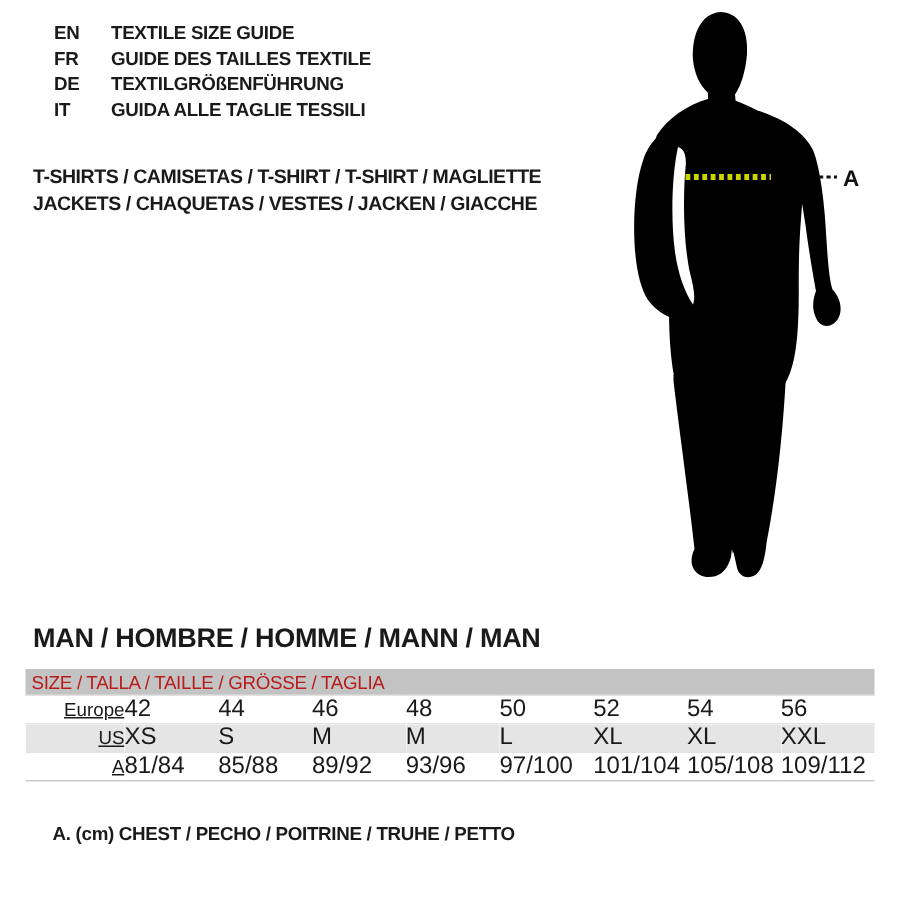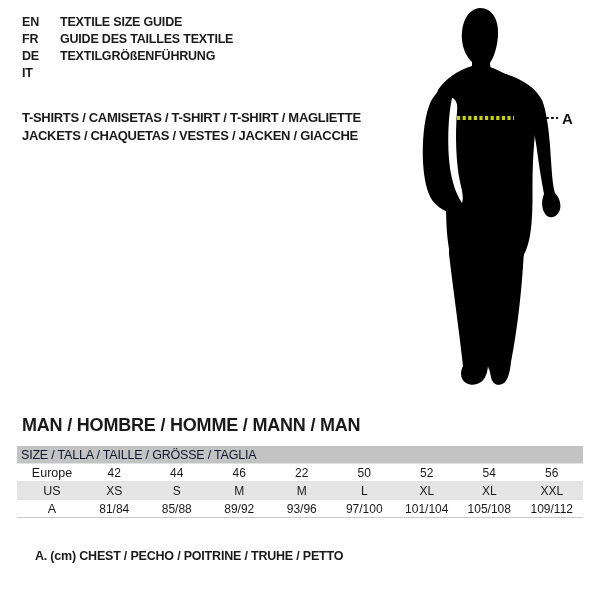--- a/index.html
+++ b/index.html
@@ -1,46 +1,46 @@
 <!DOCTYPE html>
 <html><head>
 <meta charset="utf-8">
 <style>
   html,body{margin:0;padding:0;background:#ffffff;}
   .page{
     position:relative;width:600px;height:600px;background:#ffffff;overflow:hidden;
     font-family:"Liberation Sans","DejaVu Sans",sans-serif;color:#1a1a1a;
   }
   
-  .lang-block{position:absolute;left:22px;top:14px;}
+  .lang-block{position:absolute;left:36px;top:14px;}
   .lang-row{display:flex;height:17px;line-height:17px;font-size:12.5px;font-weight:700;letter-spacing:-0.2px;}
   .lang-row .code{width:38px;flex:0 0 38px;}
   
   .cat-block{position:absolute;left:22px;top:109px;}
   .cat-line{height:17.5px;line-height:17.5px;font-size:13px;font-weight:700;letter-spacing:-0.3px;white-space:nowrap;}
   
   .figure-wrap{position:absolute;left:400px;top:0;width:200px;height:400px;}
   
   .man-label{position:absolute;left:22px;top:415px;font-size:18px;font-weight:700;letter-spacing:-0.2px;}
   
   .size-table{
     position:absolute;left:17px;top:446px;width:566px;
     border-collapse:collapse;table-layout:fixed;
     border-bottom:1px solid #c9c9c9;
   }
   .size-table th{
-    background:#c3c3c3;color:#0f172a;font-weight:400;font-size:12.5px;
+    background:#c3c3c3;color:#b91c1c;font-weight:400;font-size:12.5px;
     text-align:left;padding:0 0 0 4px;height:17px;letter-spacing:-0.2px;
   }
   .size-table td{
-    font-size:12px;font-weight:400;height:17px;text-align:center;padding:0;
+    font-size:16px;font-weight:400;height:17px;text-align:left;padding:0;
     white-space:nowrap;overflow:hidden;
   }
   .size-table col.lblcol{width:66px;}
-  .size-table td.lbl{text-align:center;padding-left:4px;font-size:12.5px;}
+  .size-table td.lbl{text-align:right;padding-left:4px;font-size:12.5px;text-decoration:underline;}
   .size-table tbody tr{border-top:1px solid #e2e2e2;}
   .size-table tbody tr.band{background:#e5e5e5;}
   
   .footnote{position:absolute;left:22px;top:549px;font-size:12.5px;font-weight:700;letter-spacing:-0.2px;margin-left:13px;}
 </style>
 </head>
 <body>
 
 <div class="page">
 
@@ -52,20 +52,21 @@
     <div class="lang-row">
       <span class="code">FR</span>
       <span>GUIDE DES TAILLES TEXTILE</span>
     </div>
     <div class="lang-row">
       <span class="code">DE</span>
       <span>TEXTILGRÖßENFÜHRUNG</span>
     </div>
     <div class="lang-row">
       <span class="code">IT</span>
+      <span>GUIDA ALLE TAGLIE TESSILI</span>
     </div>
   </div>
 
   <div class="cat-block">
     <div class="cat-line">T-SHIRTS / CAMISETAS / T-SHIRT / T-SHIRT / MAGLIETTE</div>
     <div class="cat-line">JACKETS / CHAQUETAS / VESTES / JACKEN / GIACCHE</div>
   </div>
 
   <div class="figure-wrap">
     <svg width="200" height="400" viewBox="0 0 200 400" xmlns="http://www.w3.org/2000/svg">
@@ -112,21 +113,21 @@
       <tr>
         <th colspan="9">SIZE / TALLA / TAILLE / GRÖSSE / TAGLIA</th>
       </tr>
     </thead>
     <tbody>
       <tr>
         <td class="lbl">Europe</td>
         <td>42</td>
         <td>44</td>
         <td>46</td>
-        <td>22</td>
+        <td>48</td>
         <td>50</td>
         <td>52</td>
         <td>54</td>
         <td>56</td>
       </tr>
       <tr class="band">
         <td class="lbl">US</td>
         <td>XS</td>
         <td>S</td>
         <td>M</td>

